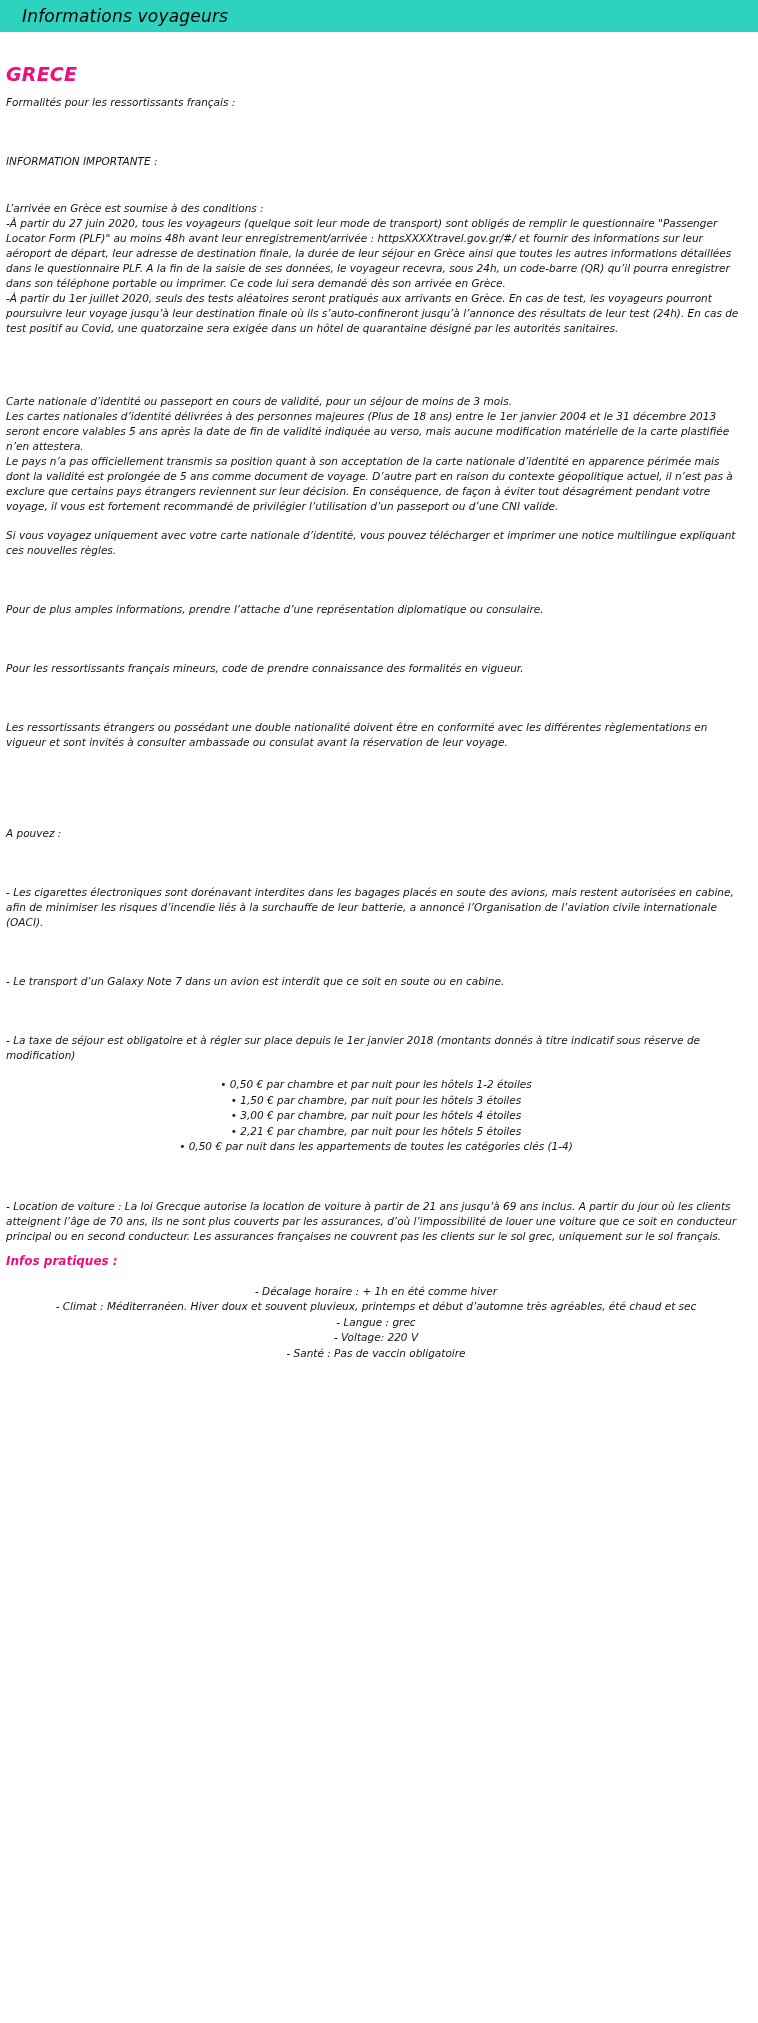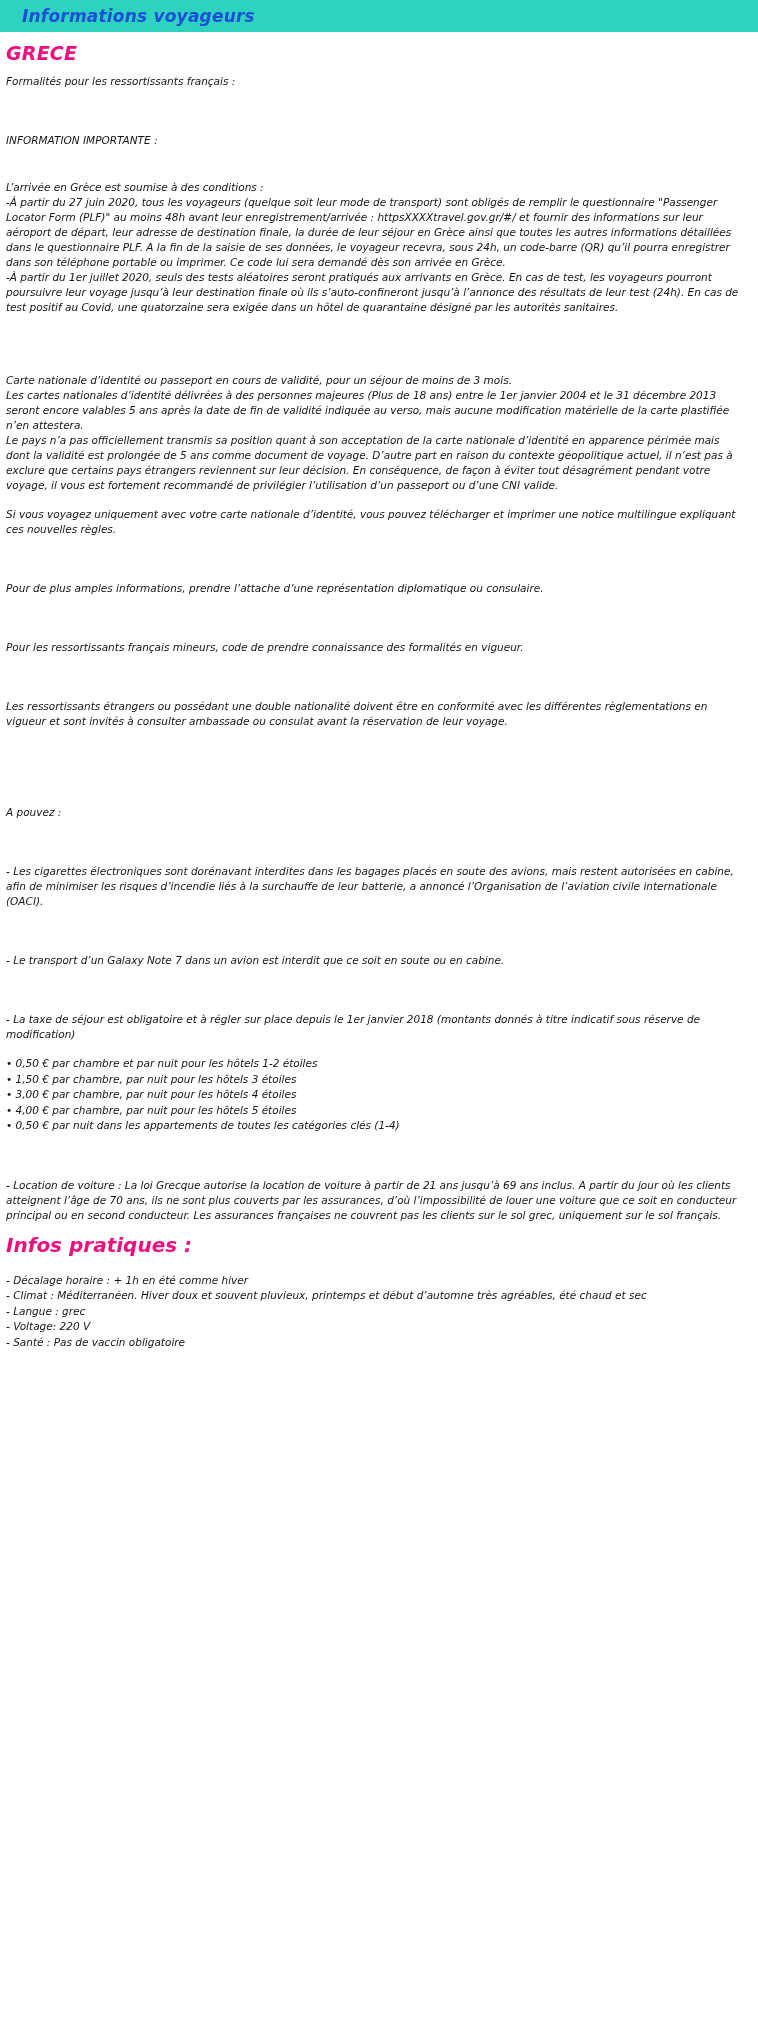--- a/index.html
+++ b/index.html
@@ -20,41 +20,42 @@
     position: relative;
   }
   .header-bar {
     background: #2ed3c0;
     height: 32px;
     display: flex;
     align-items: center;
     padding-left: 22px;
   }
   .header-title {
-    color: #1d4ed8;
+    color: #000000;
     font-size: 17px;
     font-style: italic;
-    font-weight: bold;
+    font-weight: normal;
     letter-spacing: 0.2px;
     font-family: "DejaVu Sans", sans-serif;
   }
   .content {
     padding: 8px 12px 10px 6px;
+    margin-top: 21px;
   }
   .country-title {
     color: #ec0f7e;
     font-size: 19px;
     font-style: italic;
     font-weight: bold;
     margin: 2px 0 10px 0;
     letter-spacing: 0.2px;
   }
   .section-title {
     color: #ec0f7e;
-    font-size: 20px;
+    font-size: 12px;
     font-style: italic;
     font-weight: bold;
     margin: 10px 0 8px 0;
   }
   p.para {
     font-size: 10.5px;
     font-style: italic;
     line-height: 15px;
     margin: 0 0 0 0;
     color: #141414;
@@ -62,20 +63,21 @@
   .gap-xs { height: 8px; }
   .gap-s  { height: 14px; }
   .gap-l  { height: 32px; }
   .gap-xl { height: 44px; }
   .list-line {
     font-size: 10.5px;
     font-style: italic;
     line-height: 15.5px;
     margin: 0;
     color: #141414;
+    text-align: center;
   }
 </style>
 </head>
 <body>
 
 <div class="page">
 
   <div class="header-bar">
     <span class="header-title">Informations voyageurs</span>
   </div>
@@ -134,21 +136,21 @@
 
     <div class="gap-xl"></div>
 
     <p class="para">- La taxe de séjour est obligatoire et à régler sur place depuis le 1er janvier 2018 (montants donnés à titre indicatif sous réserve de modification)</p>
 
     <div class="gap-s"></div>
 
     <p class="list-line">• 0,50 € par chambre et par nuit pour les hôtels 1-2 étoiles</p>
     <p class="list-line">• 1,50 € par chambre, par nuit pour les hôtels 3 étoiles</p>
     <p class="list-line">• 3,00 € par chambre, par nuit pour les hôtels 4 étoiles</p>
-    <p class="list-line">• 4,00 € par chambre, par nuit pour les hôtels 5 étoiles</p>
+    <p class="list-line">• 2,21 € par chambre, par nuit pour les hôtels 5 étoiles</p>
     <p class="list-line">• 0,50 € par nuit dans les appartements de toutes les catégories clés (1-4)</p>
 
     <div class="gap-xl"></div>
 
     <p class="para">- Location de voiture :  La loi Grecque autorise la location de voiture à partir de 21 ans jusqu’à 69 ans inclus. A partir du jour où les clients atteignent l’âge de 70 ans, ils ne sont plus couverts par les assurances, d’où l’impossibilité de louer une voiture que ce soit en conducteur principal ou en second conducteur. Les assurances françaises ne couvrent pas les clients sur le sol grec, uniquement sur le sol français.</p>
 
     <div class="section-title">Infos pratiques :</div>
 
     <div class="gap-xs"></div>
 

